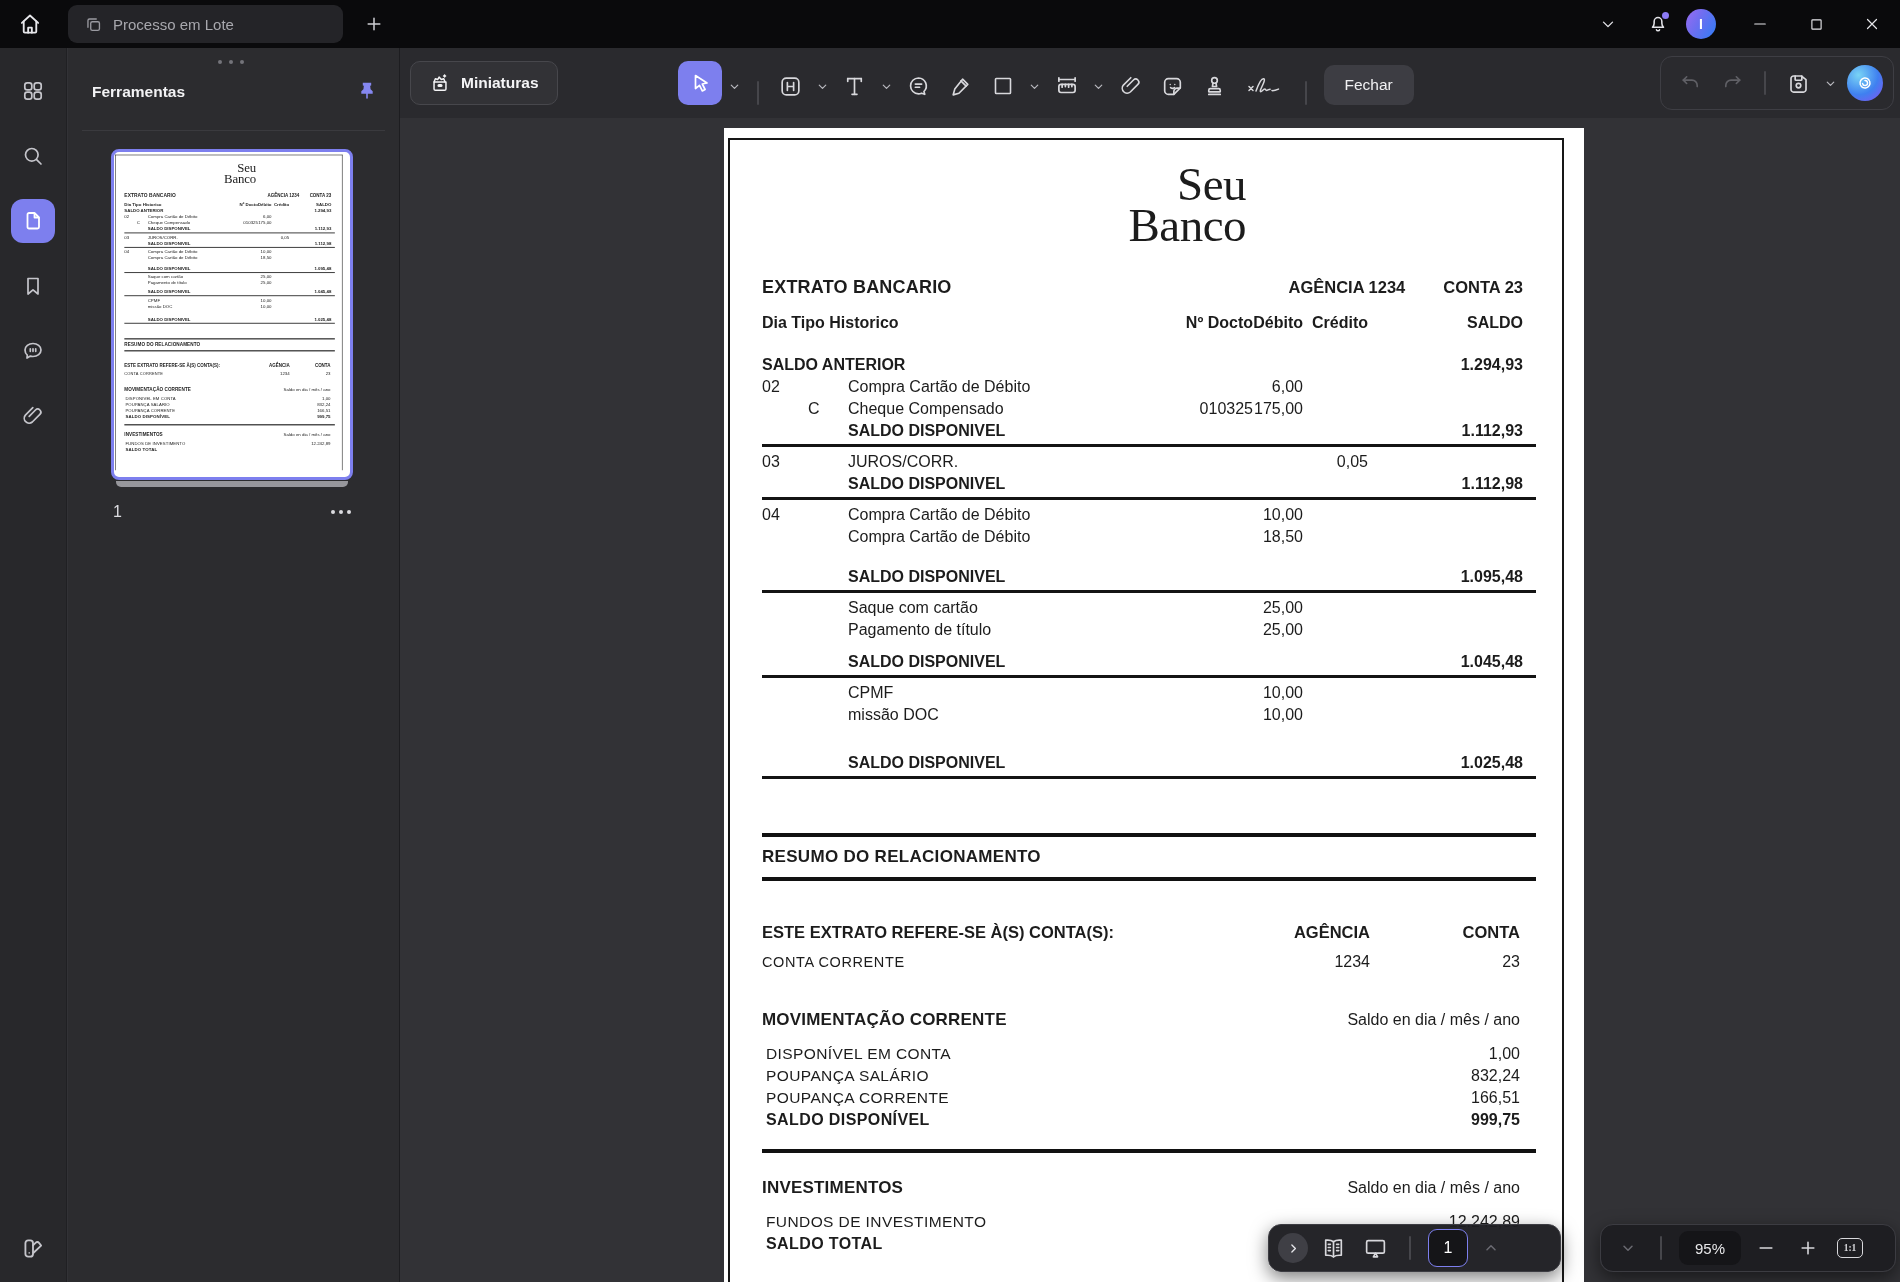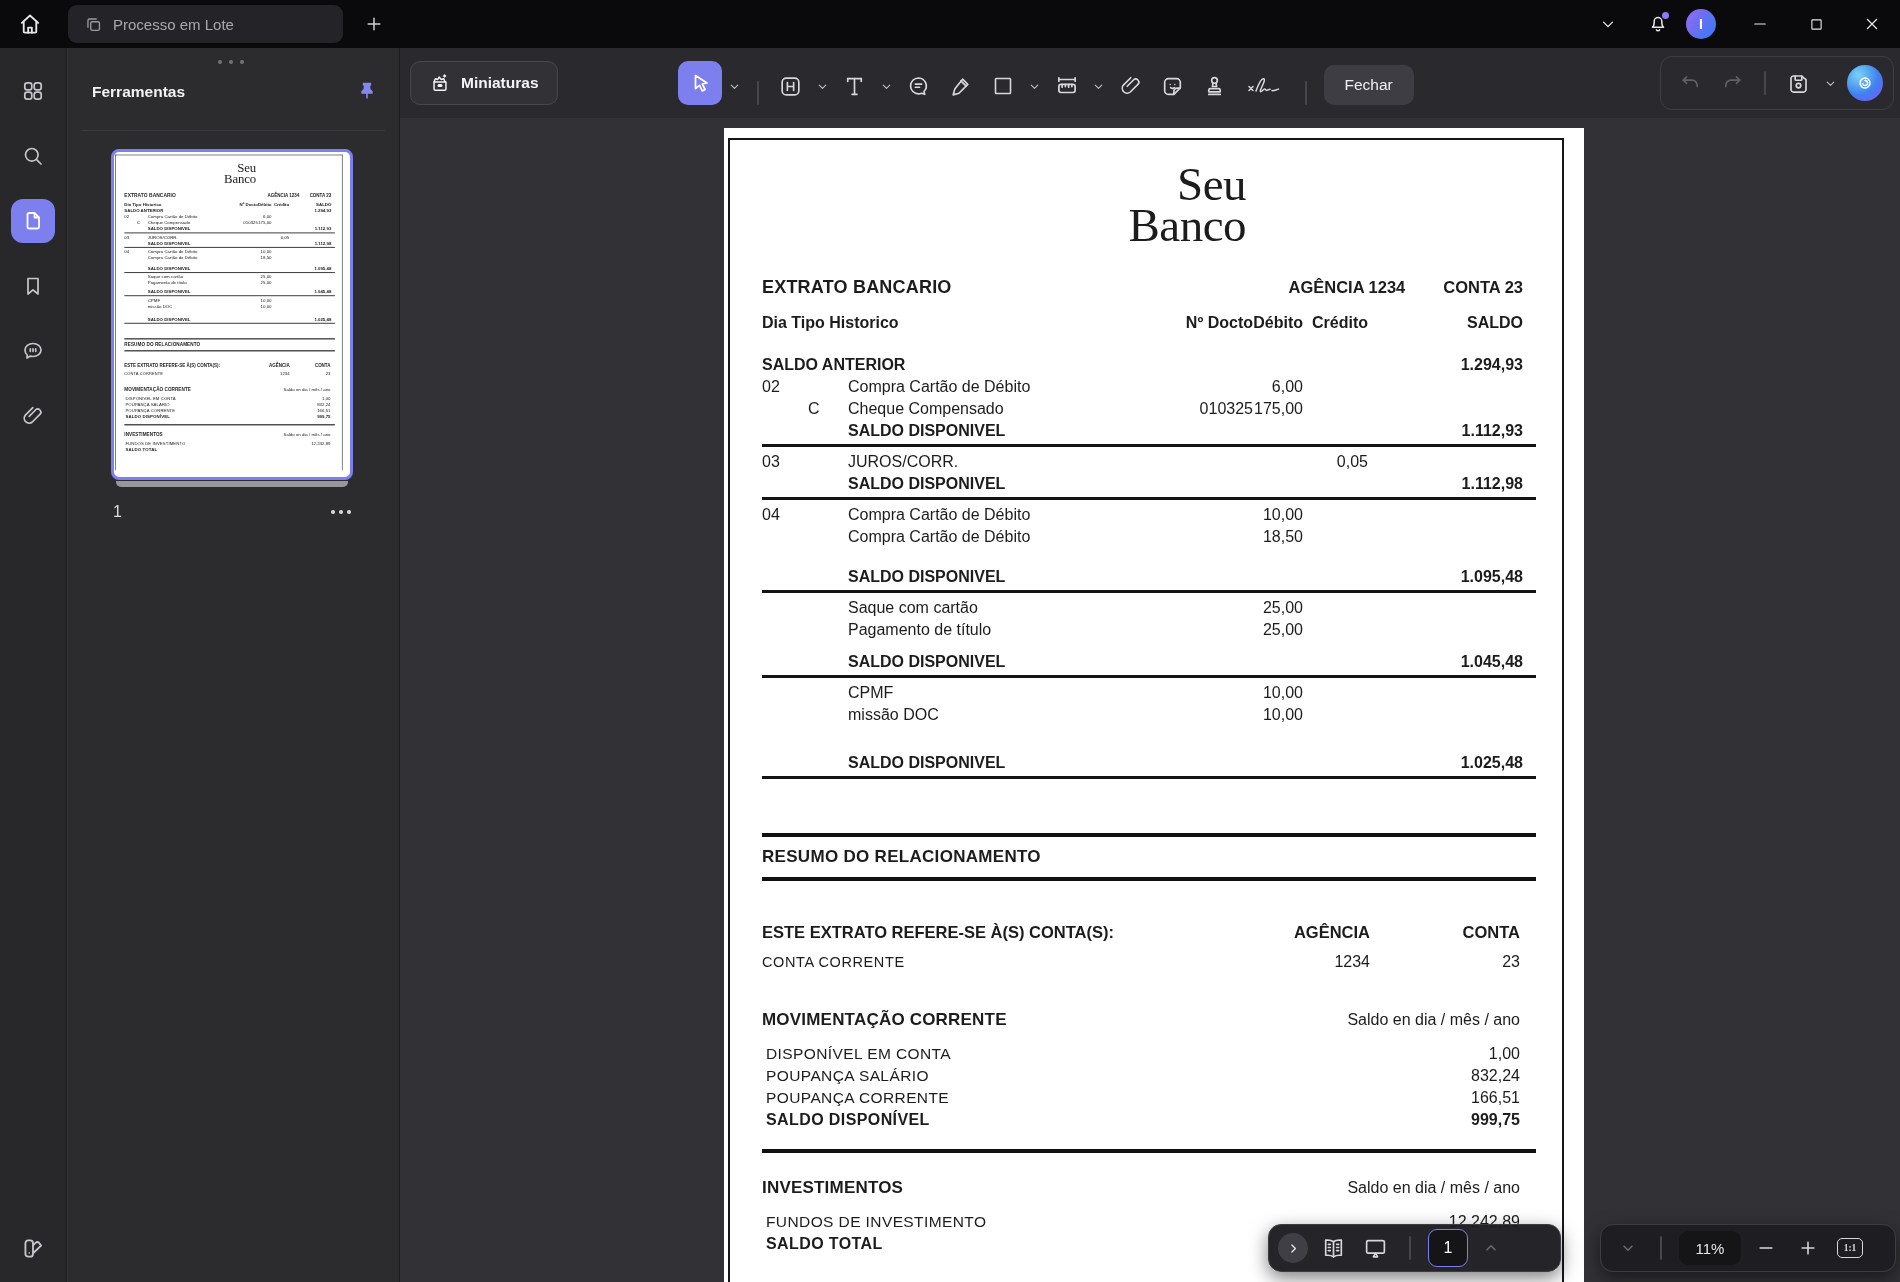--- a/index.html
+++ b/index.html
@@ -1023,21 +1023,21 @@
 
       <div class="bpill right">
         <button class="tchev dim" style="width:30px">
           <span style="display:flex">
             <svg width="16" height="16" viewBox="0 0 24 24" fill="none" stroke="currentColor" stroke-width="2.2" stroke-linecap="round" stroke-linejoin="round">
                 <path d="m6 9.5 6 6 6-6"></path>
               </svg>
           </span>
         </button>
         <span class="tdiv"></span>
-        <div class="zoom-chip">11%</div>
+        <div class="zoom-chip">95%</div>
         <button class="tool">
           <span style="display:flex">
             <svg width="20" height="20" viewBox="0 0 24 24" fill="none" stroke="currentColor" stroke-width="1.9" stroke-linecap="round">
                 <path d="M5 12h14"></path>
               </svg>
           </span>
         </button>
         <button class="tool">
           <span style="display:flex">
             <svg width="20" height="20" viewBox="0 0 24 24" fill="none" stroke="currentColor" stroke-width="1.9" stroke-linecap="round">

